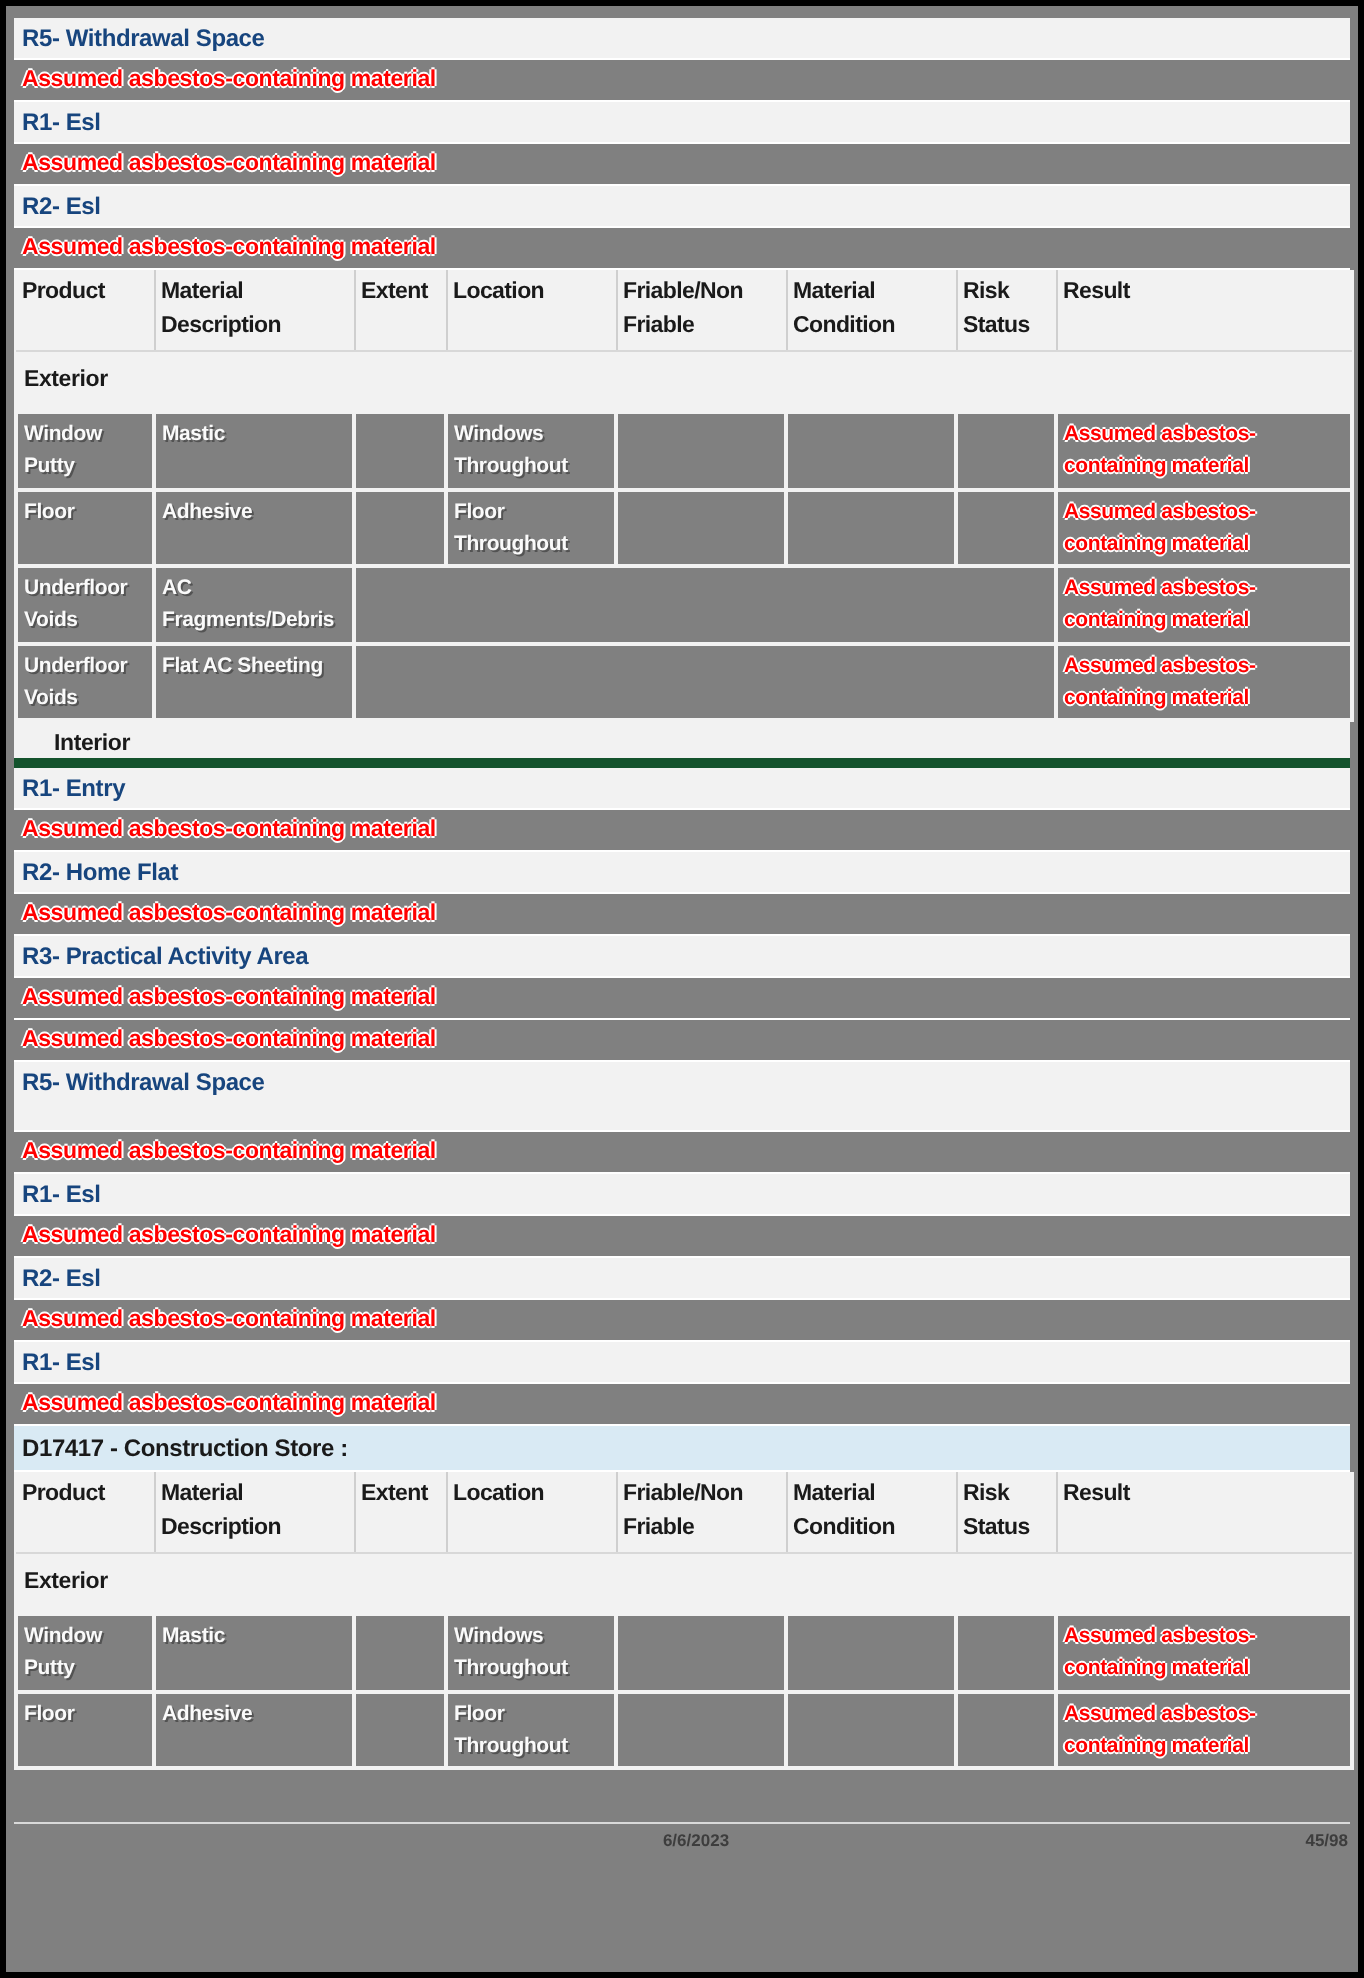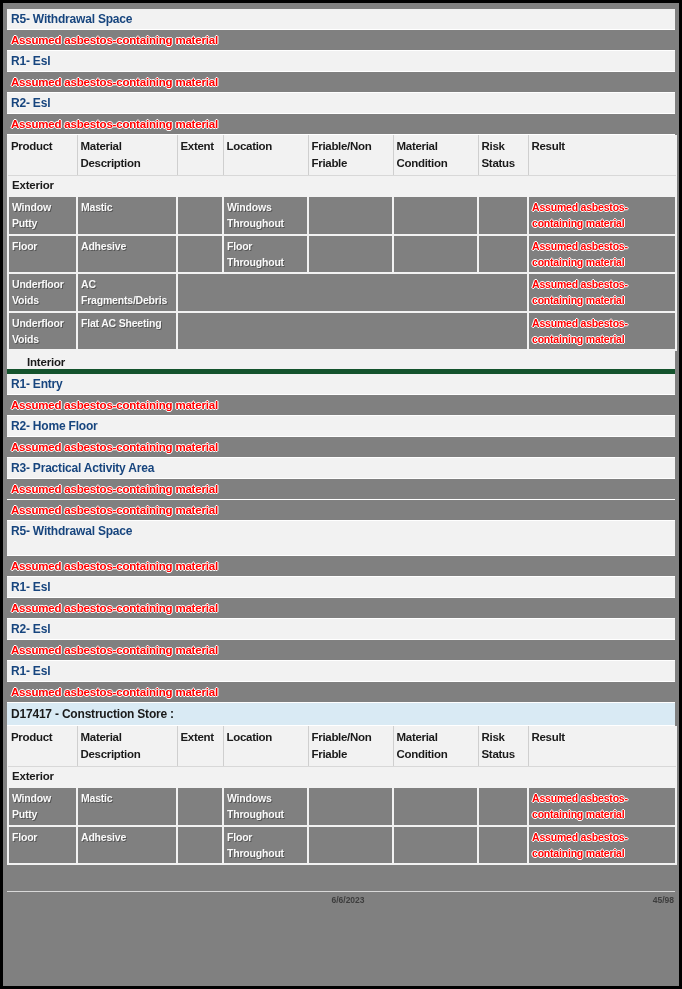--- a/index.html
+++ b/index.html
@@ -95,21 +95,21 @@
     border-bottom: 1px solid #d8d8d8;
     letter-spacing: -0.3px;
     line-height: 1.45;
   }
   table.survey th:last-child { border-right: none; }
   table.survey td.secthead {
     background: var(--row-light);
     color: var(--text-dark);
     font-weight: bold;
     font-size: 11.5px;
-    height: 21px;
+    height: 31px;
     padding: 2px 0 2px 4px;
     letter-spacing: -0.2px;
   }
   table.survey td.cell {
     background: var(--panel-gray);
     color: #fafafa;
     font-weight: bold;
     font-size: 10.5px;
     vertical-align: top;
     padding: 2px 2px 2px 3px;
@@ -217,21 +217,21 @@
           <td class="cell" colspan="5"></td>
           <td class="cell result">Assumed asbestos-containing material</td>
         </tr>
       </tbody>
     </table>
 
     <div class="section-row">Interior</div>
 
     <div class="room">R1- Entry</div>
     <div class="alert">Assumed asbestos-containing material</div>
-    <div class="room">R2- Home Floor</div>
+    <div class="room">R2- Home Flat</div>
     <div class="alert">Assumed asbestos-containing material</div>
     <div class="room">R3- Practical Activity Area</div>
     <div class="alert">Assumed asbestos-containing material</div>
     <div class="alert">Assumed asbestos-containing material</div>
     <div class="room tall">R5- Withdrawal Space</div>
     <div class="alert">Assumed asbestos-containing material</div>
     <div class="room">R1- Esl</div>
     <div class="alert">Assumed asbestos-containing material</div>
     <div class="room">R2- Esl</div>
     <div class="alert">Assumed asbestos-containing material</div>

